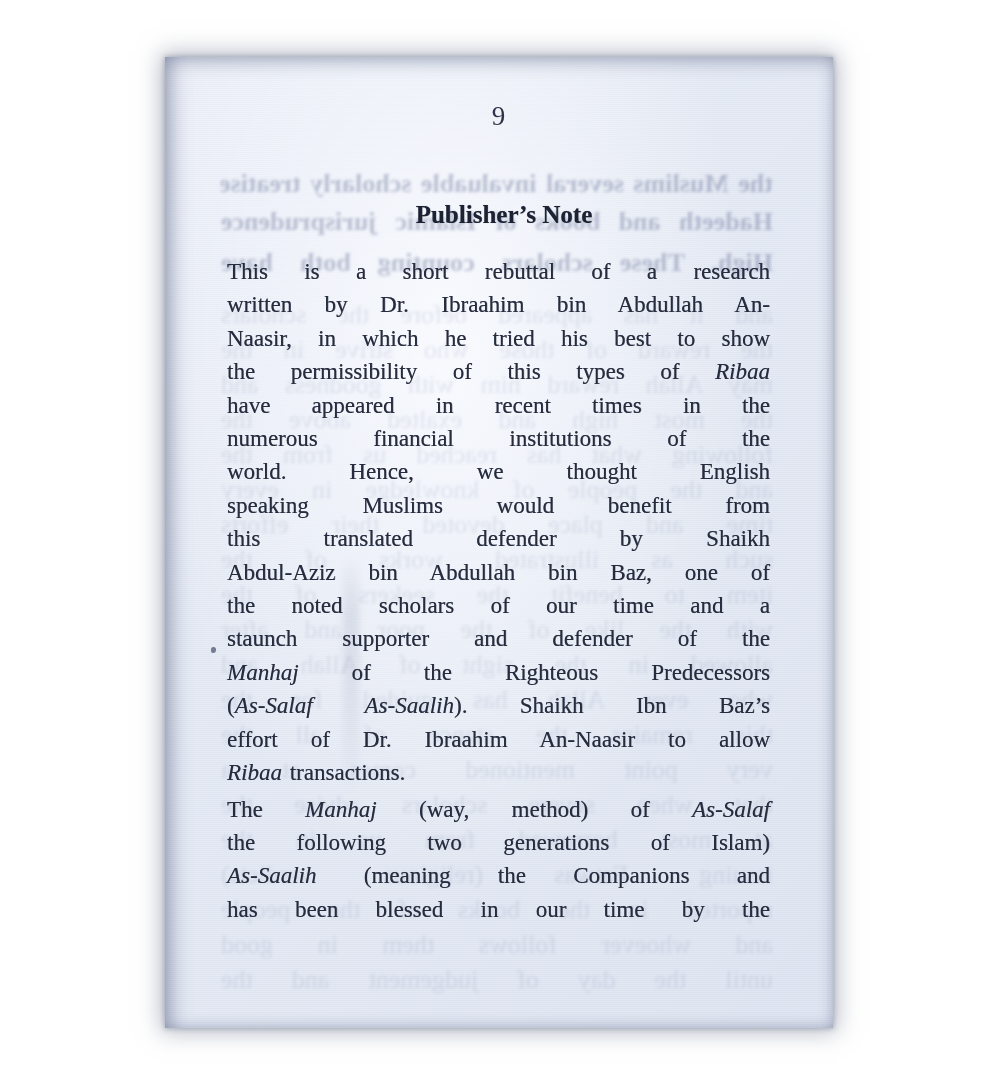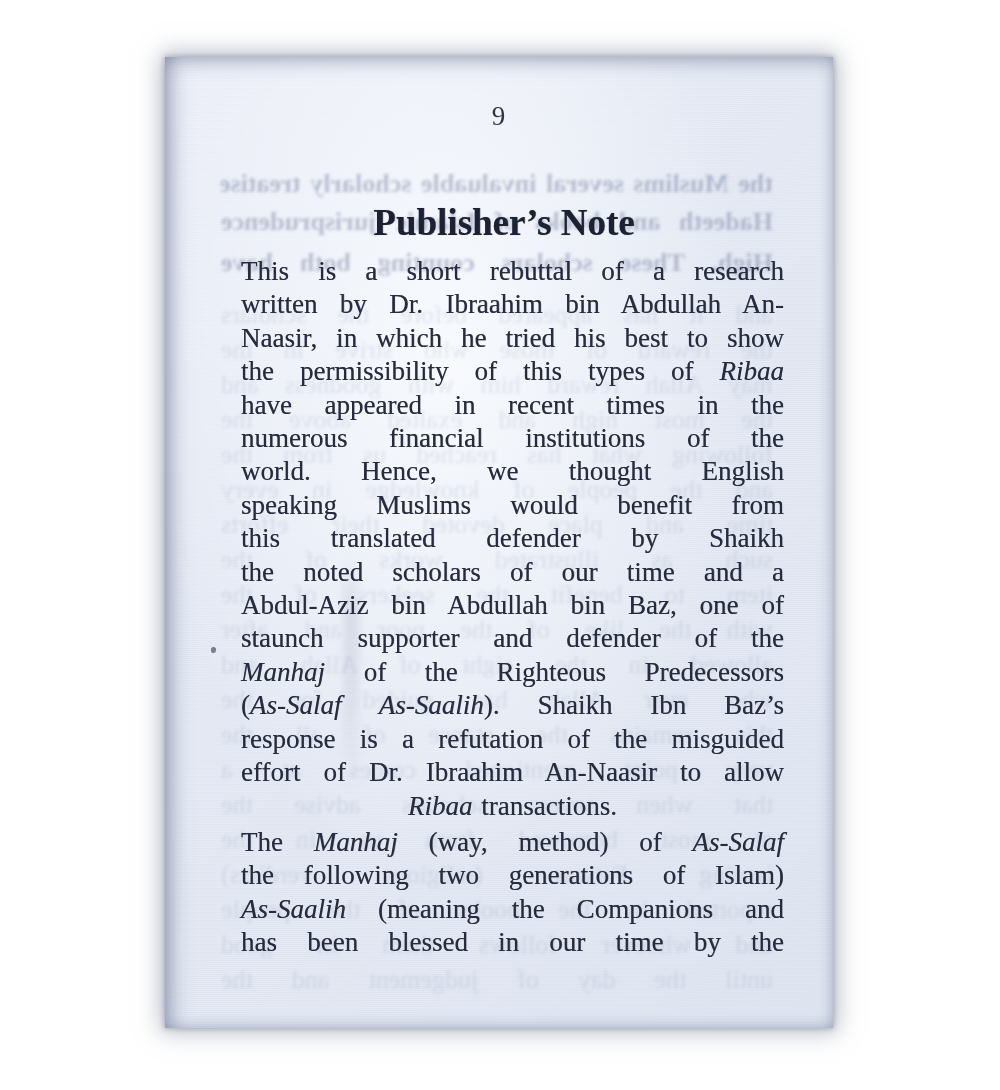--- a/index.html
+++ b/index.html
@@ -23,32 +23,32 @@
       inset 0 14px 18px -9px rgba(95,105,138,0.40),
       inset 0 -10px 14px -8px rgba(95,105,138,0.26);
   }
   .pageno{
     position:absolute;left:0;right:0;top:44px;
     text-align:center;font-size:27px;color:#2e3447;
     letter-spacing:1px;
   }
   .heading{
     position:absolute;left:10px;right:0;top:144px;margin:0;
-    text-align:center;font-size:37px;font-weight:bold;color:#1c2233;
+    text-align:center;font-size:25px;font-weight:bold;color:#1c2233;
     text-shadow:0.4px 0.4px 0.7px rgba(28,34,51,0.55);
   }
   .body-text{
-    position:absolute;left:76px;top:198px;width:543px;
-    font-size:27px;line-height:33.4px;color:#262c3e;
+    position:absolute;left:62px;top:198px;width:543px;
+    font-size:23px;line-height:33.4px;color:#262c3e;
     word-spacing:2px;
     text-shadow:0.35px 0.35px 0.6px rgba(32,38,58,0.55);
   }
   .para{margin:0;}
   .para + .para{margin-top:3px;}
-  .line{white-space:nowrap;overflow:visible;text-align:center;}
+  .line{white-space:nowrap;overflow:visible;}
   .line.j{text-align:justify;text-align-last:justify;}
   .bleed-layer{
     position:absolute;left:0;top:0;width:100%;height:100%;
     overflow:hidden;pointer-events:none;
   }
   .bleed{
     position:absolute;left:56px;right:60px;
     transform:scaleX(-1);
     filter:blur(1.4px);
     font-size:26px;line-height:30px;
@@ -106,26 +106,25 @@
       <div class="para">
         <div class="line j"><span>This is a short rebuttal of a research</span></div>
         <div class="line j"><span>written by Dr. Ibraahim bin Abdullah An-</span></div>
         <div class="line j"><span>Naasir, in which he tried his best to show</span></div>
         <div class="line j"><span>the permissibility of this types of </span><i>Ribaa</i></div>
         <div class="line j"><span>have appeared in recent times in the</span></div>
         <div class="line j"><span>numerous financial institutions of the</span></div>
         <div class="line j"><span>world. Hence, we thought English</span></div>
         <div class="line j"><span>speaking Muslims would benefit from</span></div>
         <div class="line j"><span>this translated defender by Shaikh</span></div>
+        <div class="line j"><span>Abdul-Aziz bin Abdullah bin Baz, one of</span></div>
         <div class="line j"><span>the noted scholars of our time and a</span></div>
-        <div class="line j"><span>Abdul-Aziz bin Abdullah bin Baz, one of</span></div>
         <div class="line j"><span>staunch supporter and defender of the</span></div>
         <div class="line j"><i>Manhaj</i><span> of the Righteous Predecessors</span></div>
         <div class="line j"><span>(</span><i>As-Salaf As-Saalih</i><span>). Shaikh Ibn Baz’s</span></div>
-        <div class="line j"><span>response is a refutation of the misguided</span></div>
         <div class="line j"><span>effort of Dr. Ibraahim An-Naasir to allow</span></div>
         <div class="line"><i>Ribaa</i><span> transactions.</span></div>
       </div>
       <div class="para">
         <div class="line j"><span>The </span><i>Manhaj</i><span> (way, method) of </span><i>As-Salaf</i></div>
         <div class="line j"><span>the following two generations of Islam)</span></div>
         <div class="line j"><i>As-Saalih</i><span> (meaning the Companions and</span></div>
         <div class="line j"><span>has been blessed in our time by the</span></div>
       </div>
     </div>

